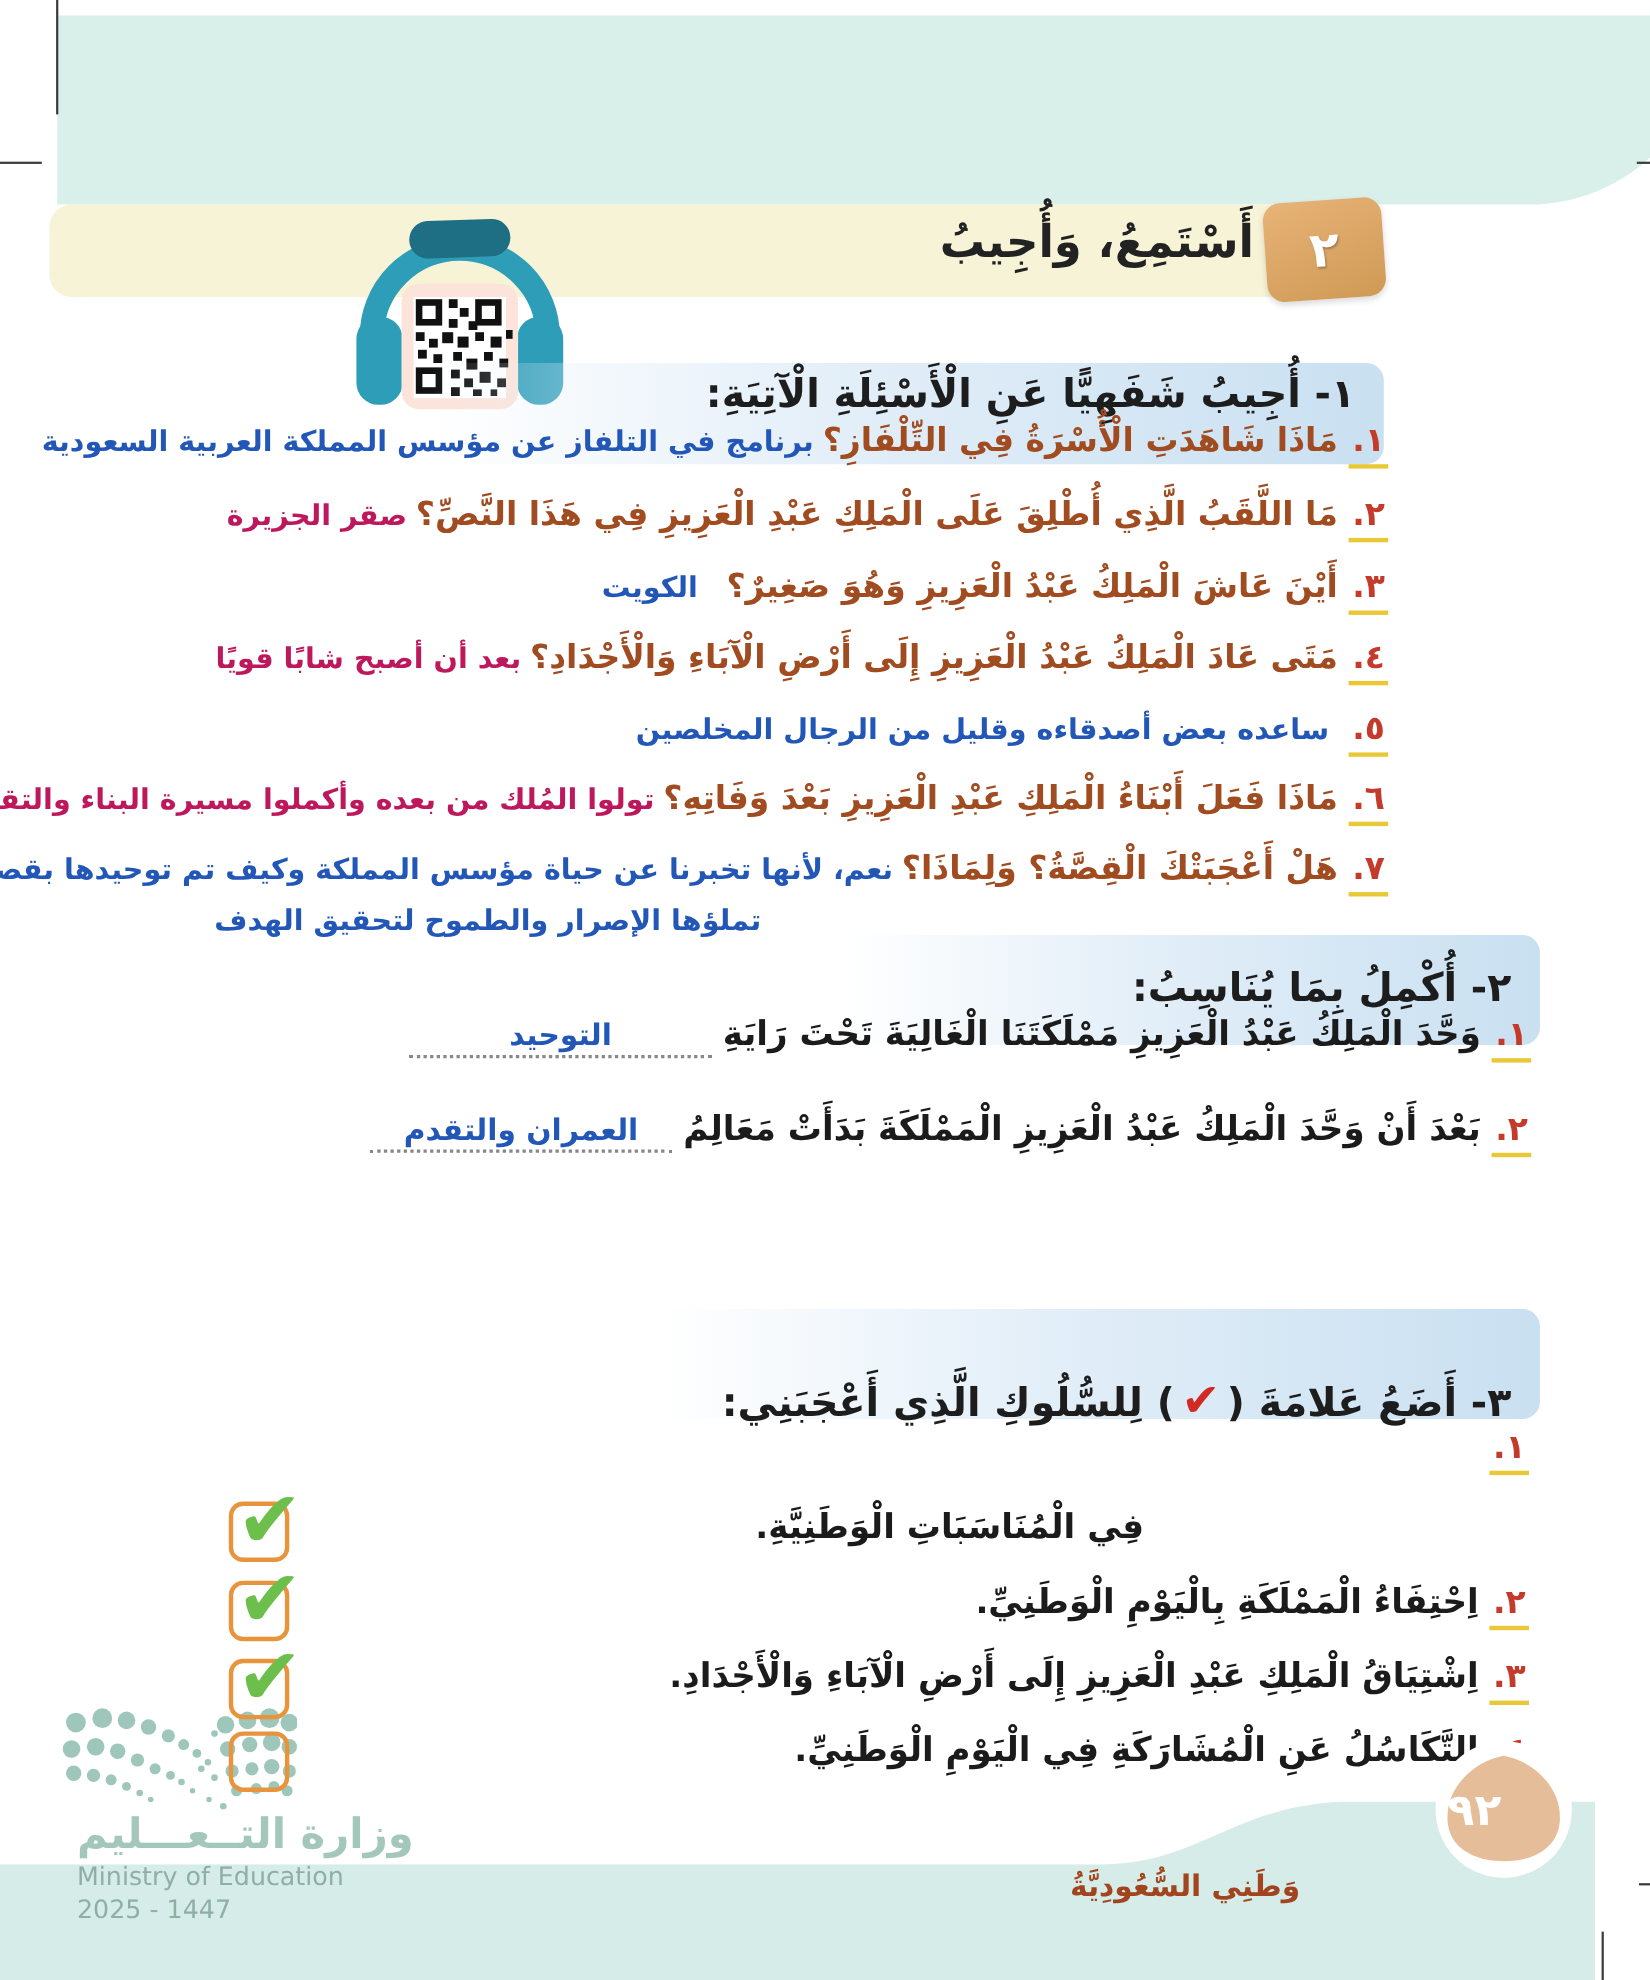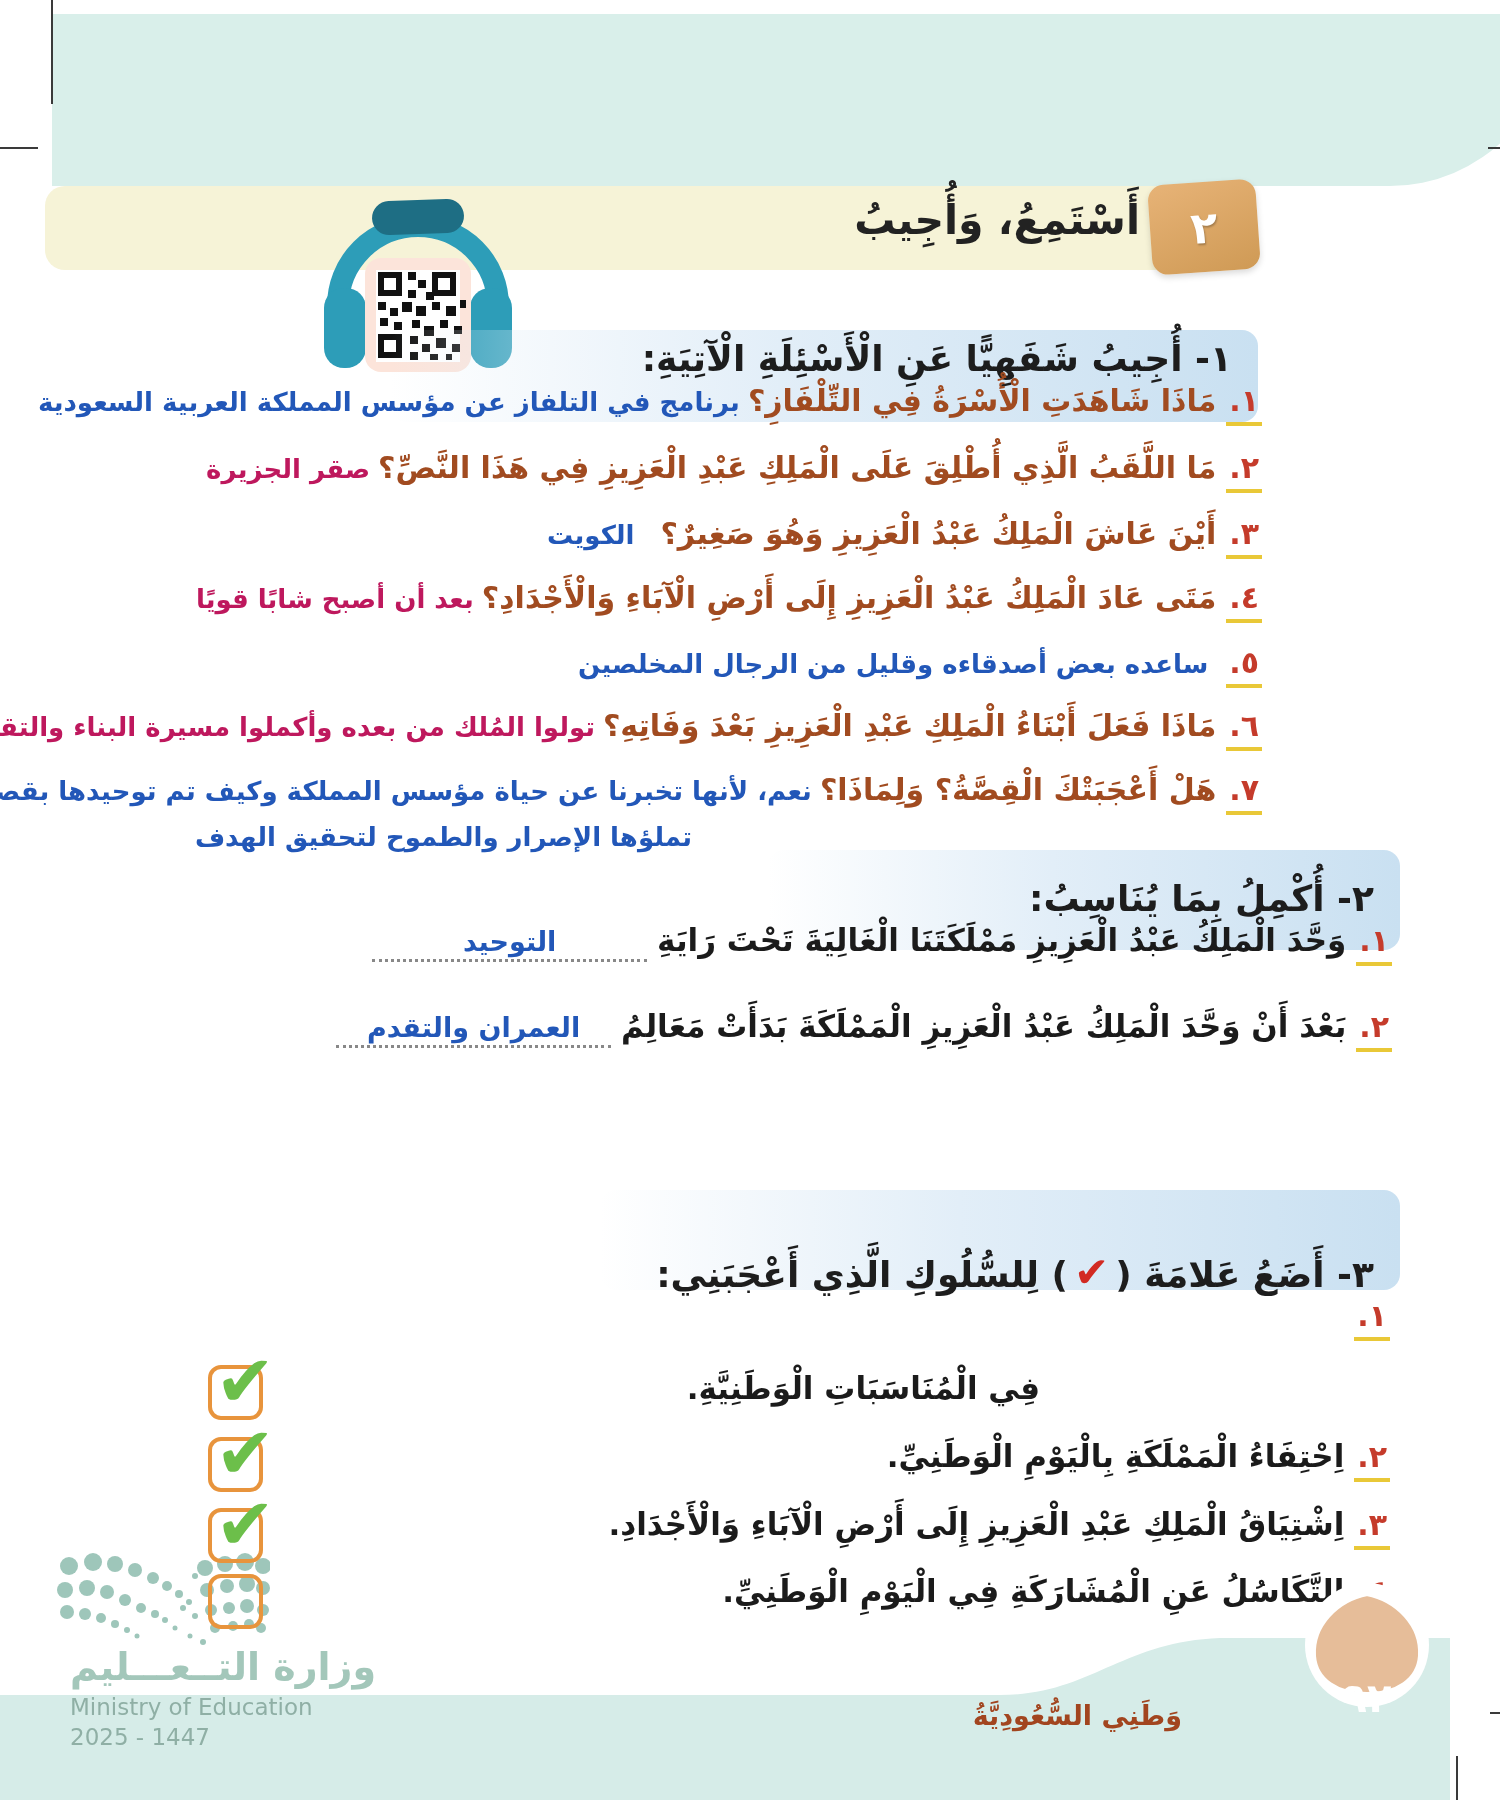--- a/index.html
+++ b/index.html
@@ -50,22 +50,22 @@
     border-radius:13px; background:transparent; }
   .checkbox .check { position:absolute; left:3px; top:-24px; font-size:72px;
     color:#6cbf4a; line-height:1; font-weight:bold; }
 
   
   .ministry-ar { position:absolute; left:70px; top:1645px; font-size:38px; color:#a3c7ba; font-weight:bold; }
   .ministry-en { position:absolute; left:70px; top:1694px; font-size:23px; color:#8fafa5; }
   .ministry-year { position:absolute; left:70px; top:1724px; font-size:23px; color:#8fafa5; direction:ltr; }
   .book-title { position:absolute; right:318px; top:1700px; font-size:27px; font-weight:bold;
     color:#a2451f; direction:rtl; }
-  .page-num { position:absolute; left:1316px; top:1648px; width:102px; height:100px;
-    display:flex; align-items:center; justify-content:center; }
+  .page-num { position:absolute; left:1316px; top:1596px; width:102px; height:100px;
+    display:flex; align-items:center; justify-content:flex-start; }
   .page-num span { color:#fff; font-size:40px; font-weight:bold; }
 </style>
 </head>
 <body>
 
 <div class="page">
 
   <div class="top-band"></div>
 
   <div class="mark" style="left:51px;top:0;width:2px;height:104px;"></div>

